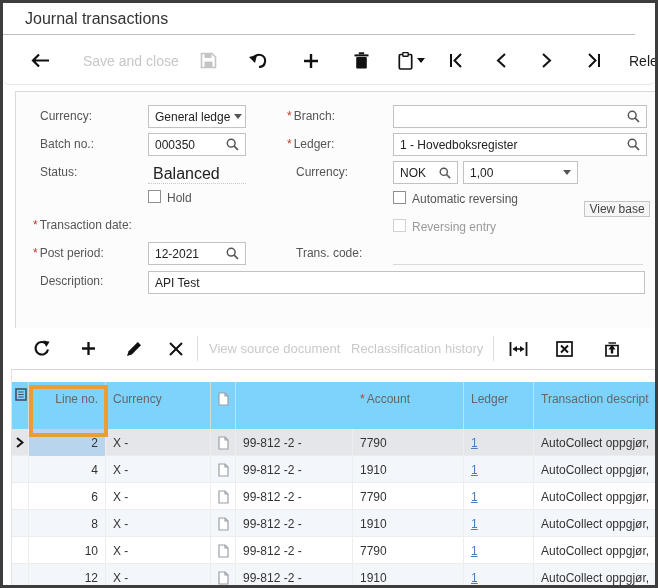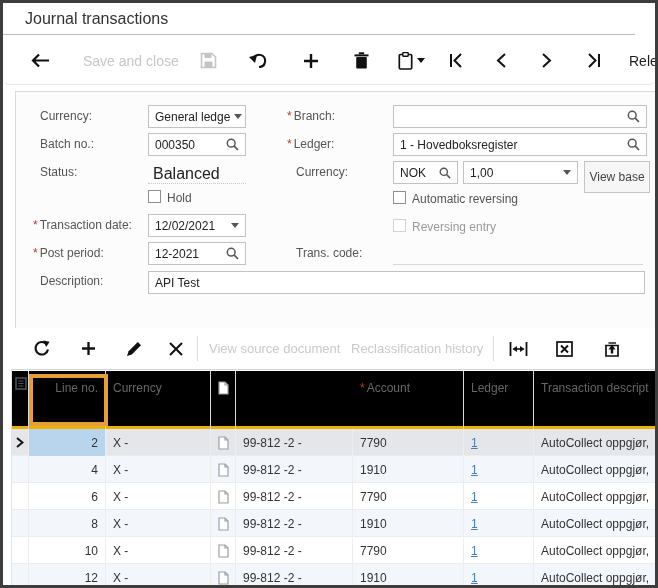--- a/index.html
+++ b/index.html
@@ -30,32 +30,32 @@
     white-space:nowrap; overflow:hidden; cursor:text; }
   .fld .grow{ flex:1; }
   .caret{ width:0; height:0; border-left:4px solid transparent; border-right:4px solid transparent;
     border-top:5px solid #555; margin-left:4px; flex:none; }
   .roval{ position:absolute; font-size:16px; color:#222; }
   .dotline{ position:absolute; border-bottom:1px dotted #c9c9c9; }
   .underfld{ position:absolute; border-bottom:1px solid #d9d9d9; height:22px; }
   .cb{ position:absolute; width:13px; height:13px; border:1px solid #8f8f8f; background:#fff; cursor:pointer; }
   .cb.disabled{ border-color:#d2d2d2; cursor:default; }
   .cblbl{ position:absolute; font-size:12px; color:#555; cursor:default; }
-  .btn{ position:absolute; height:32px; border:1px solid #c5c5c5; background:#f6f6f6;
-    font-size:12px; color:#444; display:flex; align-items:center; justify-content:center; cursor:pointer; }
+  .btn{ position:absolute; height:16px; border:1px solid #c5c5c5; background:#f6f6f6;
+    font-size:12px; color:#444; display:flex; align-items:center; justify-content:center; cursor:pointer;margin-top:40px; }
   
   .gridbar{ position:absolute; left:0; top:325px; width:652px; height:41px; background:#fff; }
   .gbtn{ position:absolute; top:0; height:41px; display:flex; align-items:center; cursor:pointer; }
   .gtext{ font-size:13px; color:#c9c9c9; }
   .vdiv{ position:absolute; top:8px; width:1px; height:25px; background:#dcdcdc; }
   
   .grid{ position:absolute; left:8px; top:366px; width:644px; height:216px;
     border-top:1px solid #d5d5d5; border-left:1px solid #e3e3e3; background:#fff; }
-  .hrow{ position:absolute; left:0; top:1px; width:644px; height:58px;
-    border-bottom:3px solid #eab308; background:#000000; }
+  .hrow{ position:absolute; left:0; top:12px; width:644px; height:58px;
+    border-bottom:3px solid #eab308; background:#7dd3fc; }
   .hcell{ position:absolute; top:0; height:58px; border-right:1px solid #d9d9d9;
     font-size:12px; color:#666; padding:10px 7px 0 7px; white-space:nowrap; overflow:hidden; }
   .row{ position:absolute; left:0; width:644px; height:27px; background:#fff; border-bottom:1px solid #ececec; }
   .row.tint{ background:#f3f6fa; }
   .row.selected{ background:#e5e6e9; }
   .cell{ position:absolute; top:0; height:27px; border-right:1px solid #ededed;
     font-size:12px; color:#333; display:flex; align-items:center; padding:0 7px;
     white-space:nowrap; overflow:hidden; }
   .cell.num{ justify-content:flex-end; }
   .row.selected .cell-line{ background:#b9d5ed; }
@@ -191,24 +191,20 @@
   </div>
 
   <span class="lbl" style="left:37px;top:162px">Status:</span>
   <span class="roval" style="left:150px;top:162px">Balanced</span>
   <span class="dotline" style="left:145px;top:160px;width:98px;height:21px"></span>
 
   <span class="cb" style="left:145px;top:187px"></span>
   <span class="cblbl" style="left:164px;top:188px">Hold</span>
 
   <span class="lbl" style="left:30px;top:215px"><span class="req">*</span><span>Transaction date:</span></span>
-  <div class="fld" style="left:145px;top:211px;width:98px;cursor:pointer">
-    <span class="grow">12/02/2021</span>
-    <span class="caret"></span>
-  </div>
 
   <span class="lbl" style="left:30px;top:243px"><span class="req">*</span><span>Post period:</span></span>
   <div class="fld" style="left:145px;top:239px;width:98px">
     <span class="grow">12-2021</span>
     <span>
       <svg width="13" height="13" viewBox="0 0 13 13">
           <circle cx="5.2" cy="5.2" r="3.9" fill="none" stroke="#555" stroke-width="1.5"></circle>
           <path d="M8.2 8.2 L12 12" stroke="#555" stroke-width="1.7"></path>
         </svg>
     </span>

